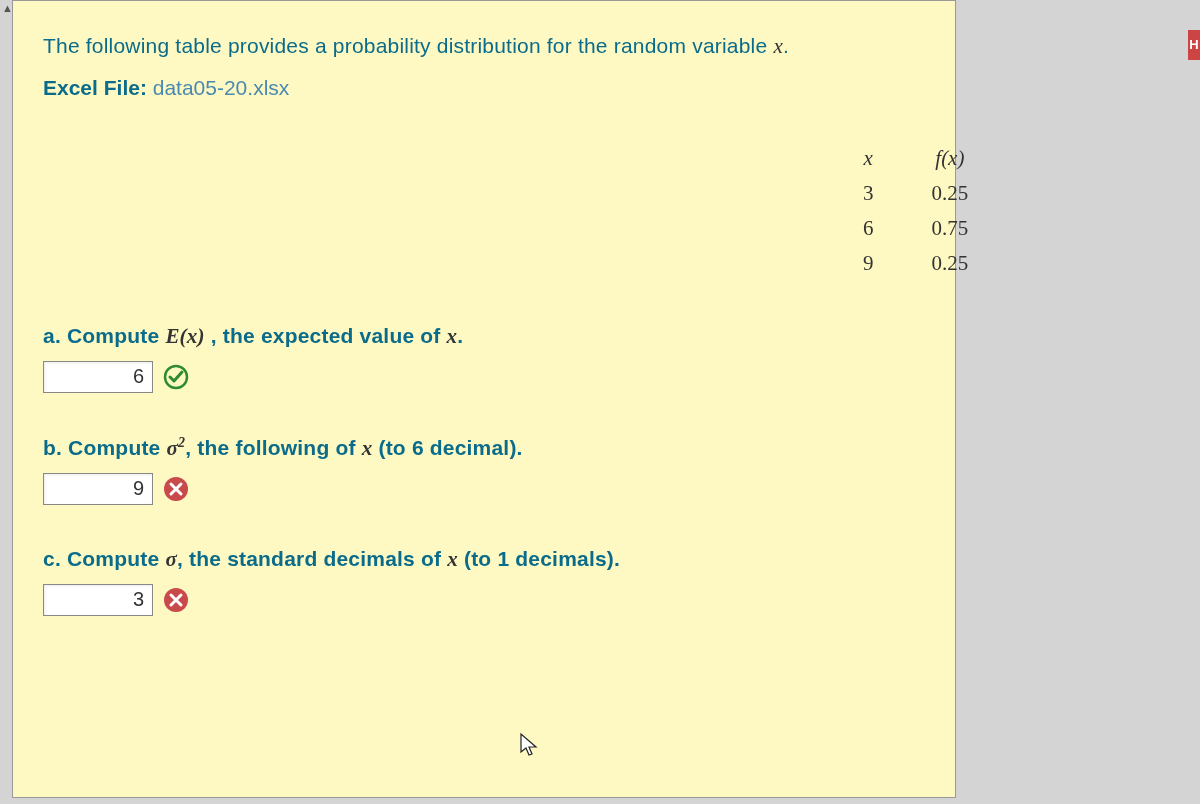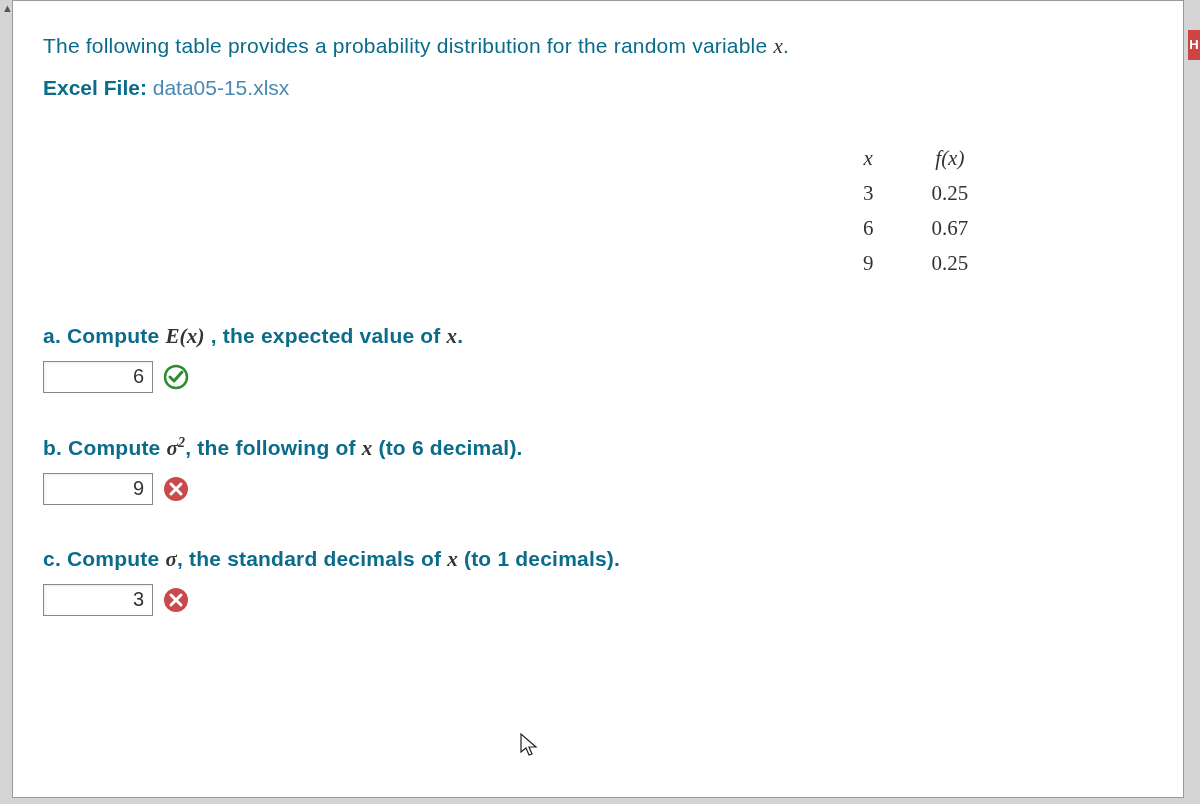--- a/index.html
+++ b/index.html
@@ -9,23 +9,23 @@
     background: #d4d4d4;
     width: 1200px;
     height: 804px;
     overflow: hidden;
     position: relative;
   }
   .outer-frame {
     position: absolute;
     left: 12px;
     top: 0px;
-    width: 1172px;
+    width: 944px;
     height: 798px;
-    background: #ffffff;
+    background: #fef9c3;
     border: 1px solid #999;
     box-sizing: border-box;
   }
   .content {
     padding: 28px 34px 24px 30px;
   }
   .intro {
     color: #0a6b8a;
     font-size: 21px;
     line-height: 1.6;
@@ -129,36 +129,36 @@
 <div class="scroll-arrow">▲</div>
 
 <div class="outer-frame">
   <div class="content">
 
     <div class="intro">
       <span>The following table provides a probability distribution for the random variable </span><span class="mathit">x</span><span>.</span>
     </div>
 
     <div class="file-line">
-      <strong><span>Excel File: </span></strong><a href="#" class="file-link">data05-15.xlsx</a>
+      <strong><span>Excel File: </span></strong><a href="#" class="file-link">data05-20.xlsx</a>
     </div>
 
     <table class="dist-table">
       <tbody>
           <tr>
         <td class="hcell">x</td>
         <td class="hcell"><span style="">f(x)</span></td>
       </tr>
       <tr>
         <td>3</td>
         <td>0.25</td>
       </tr>
       <tr>
         <td>6</td>
-        <td>0.67</td>
+        <td>0.75</td>
       </tr>
       <tr>
         <td>9</td>
         <td>0.25</td>
       </tr>
     </tbody>
       </table>
 
     <div class="question">
       <span>a. Compute </span><span class="mathit">E(x)</span><span> , the expected value of </span><span class="mathit">x</span><span>.</span>

